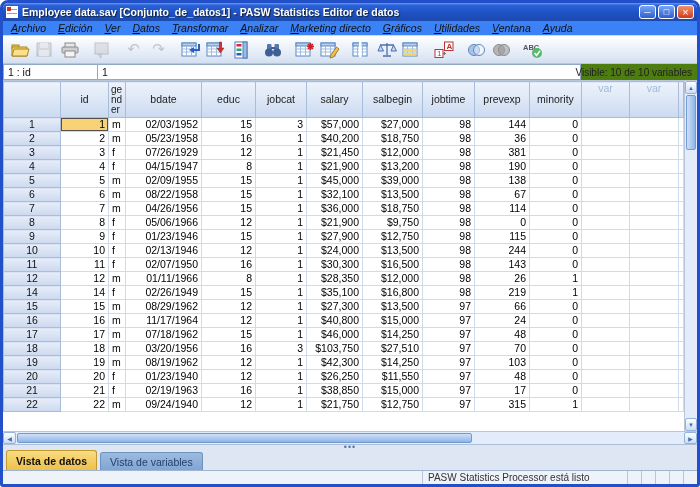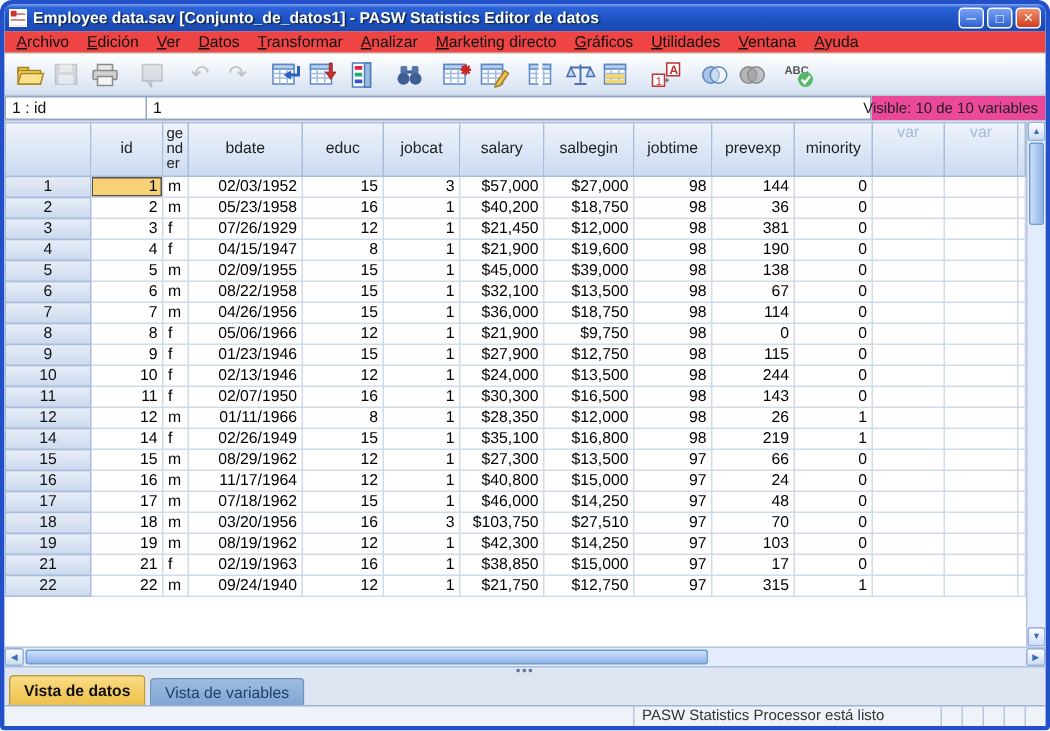--- a/index.html
+++ b/index.html
@@ -17,33 +17,33 @@
             background-color:#fff;}
   .title-text{color:#fff;font-size:10.5px;font-weight:bold;text-shadow:1px 1px 1px #123;flex:1;
               white-space:nowrap;overflow:hidden;}
   .win-btns{display:flex;gap:2px;}
   .win-btn{width:17px;height:14px;border:1px solid #fff;border-radius:3px;color:#fff;font-size:9px;
            display:flex;align-items:center;justify-content:center;line-height:1;
            background:linear-gradient(#7ba4f5,#2d5fd0);}
   .win-btn.close{background:linear-gradient(#f0926f,#ce3c1d);}
   .win-btn.min::before{content:"─";} .win-btn.max::before{content:"□";} .win-btn.close::before{content:"×";font-size:11px;}
   
-  .menubar{height:15px;flex:0 0 15px;display:flex;align-items:center;background:#ef4444;
-           border-bottom:1px solid #d5d8cf;padding:0 2px;}
+  .menubar{height:15px;flex:0 0 15px;display:flex;align-items:center;background:#3b82f6;
+           border-bottom:1px solid #d5d8cf;padding:0 2px;font-style:italic;}
   .menu-item{font-size:10.5px;color:#111;padding:0 6px;white-space:nowrap;cursor:default;}
   .menu-item u{text-decoration:underline;}
   
   .toolbar{height:28px;flex:0 0 28px;display:flex;align-items:center;padding:0 4px;
            background:linear-gradient(#feffff,#e2eaf6 70%,#d3dff0);border-bottom:1px solid #b9c6da;}
   .tbtn{width:25px;height:23px;display:flex;align-items:center;justify-content:center;border-radius:2px;}
   .tbtn.gap{margin-left:7px;}
   .tbtn.disabled{opacity:.45;filter:grayscale(1);}
   .tbtn .glyph{font-family:"DejaVu Sans",sans-serif;font-size:15px;color:#7c8aa0;line-height:1;}
   
-  .cellref{height:17px;flex:0 0 17px;display:flex;align-items:stretch;background:#ec4899;
+  .cellref{height:17px;flex:0 0 17px;display:flex;align-items:stretch;background:#4d7c0f;
            border-bottom:1px solid #b9c6da;}
   .ref-box{width:95px;background:#fff;border:1px solid #93a8c6;font-size:10.5px;color:#111;
            display:flex;align-items:center;padding:0 4px;}
   .editor-box{flex:1;background:#fff;border:1px solid #93a8c6;border-left:none;font-size:10.5px;color:#111;
               display:flex;align-items:center;padding:0 4px;}
   .visible-info{width:116px;font-size:10px;color:#222;display:flex;align-items:center;
                 justify-content:flex-end;padding:0 5px;white-space:nowrap;}
   
   .grid-area{flex:1;display:flex;overflow:hidden;background:#fff;}
   .grid-scroll{flex:1;overflow:hidden;background:#fff;}
@@ -347,21 +347,21 @@
               <td></td>
             </tr>
             <tr>
               <th>4</th>
               <td class="num">4</td>
               <td class="txt">f</td>
               <td class="num">04/15/1947</td>
               <td class="num">8</td>
               <td class="num">1</td>
               <td class="num">$21,900</td>
-              <td class="num">$19,600</td>
+              <td class="num">$13,200</td>
               <td class="num">98</td>
               <td class="num">190</td>
               <td class="num">0</td>
               <td class="txt"></td>
               <td class="txt"></td>
               <td></td>
             </tr>
             <tr>
               <th>5</th>
               <td class="num">5</td>
@@ -574,20 +574,36 @@
               <th>19</th>
               <td class="num">19</td>
               <td class="txt">m</td>
               <td class="num">08/19/1962</td>
               <td class="num">12</td>
               <td class="num">1</td>
               <td class="num">$42,300</td>
               <td class="num">$14,250</td>
               <td class="num">97</td>
               <td class="num">103</td>
+              <td class="num">0</td>
+              <td class="txt"></td>
+              <td class="txt"></td>
+              <td></td>
+            </tr>
+            <tr>
+              <th>20</th>
+              <td class="num">20</td>
+              <td class="txt">f</td>
+              <td class="num">01/23/1940</td>
+              <td class="num">12</td>
+              <td class="num">1</td>
+              <td class="num">$26,250</td>
+              <td class="num">$11,550</td>
+              <td class="num">97</td>
+              <td class="num">48</td>
               <td class="num">0</td>
               <td class="txt"></td>
               <td class="txt"></td>
               <td></td>
             </tr>
             <tr>
               <th>21</th>
               <td class="num">21</td>
               <td class="txt">f</td>
               <td class="num">02/19/1963</td>

